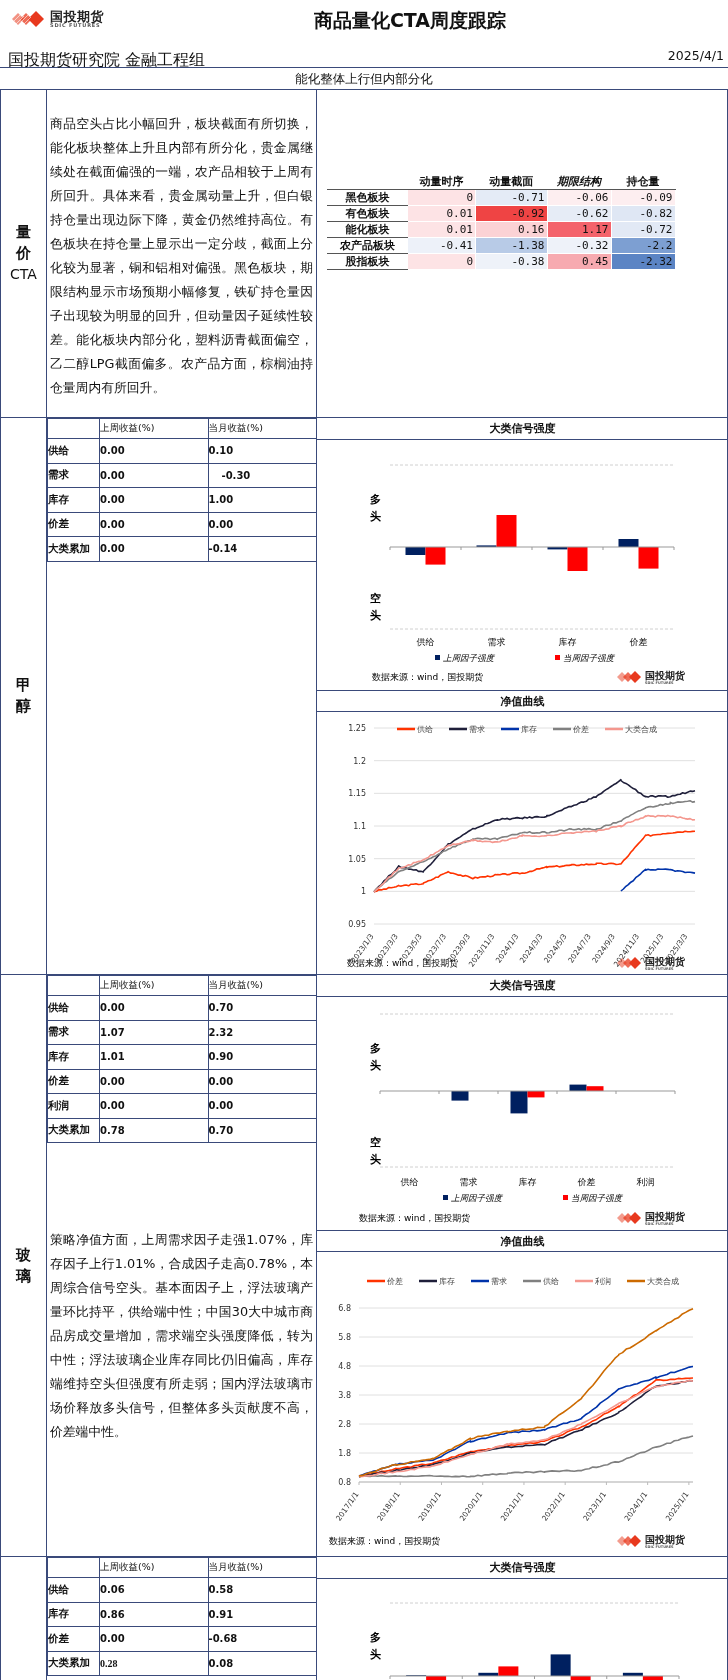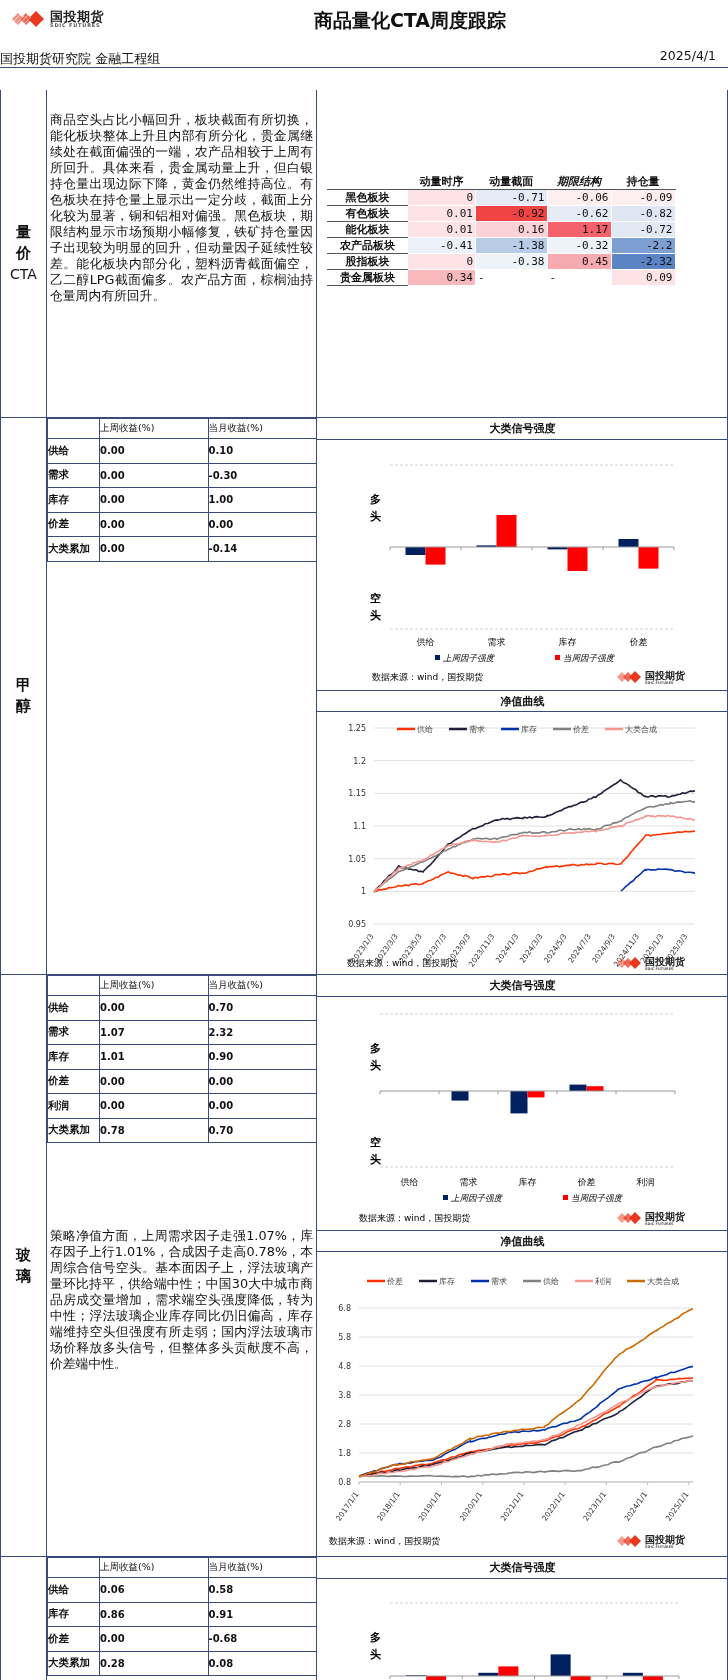--- a/index.html
+++ b/index.html
@@ -6,29 +6,29 @@
   body { width: 728px; height: 1680px; background: #fff; font-family: "DejaVu Sans", "Liberation Sans", sans-serif; color: #111; overflow: hidden; position: relative; }
   .abs { position: absolute; }
   #header { left: 0; top: 0; width: 728px; height: 90px; }
   .logo { left: 10px; top: 6px; width: 110px; height: 26px; display: flex; align-items: center; }
   .logo-mark { width: 36px; height: 20px; position: relative; }
   .logo-text { margin-left: 4px; line-height: 1; }
   .logo-cn { font-size: 13px; font-weight: bold; color: #222; letter-spacing: 0.5px; }
   .logo-en { font-size: 5px; font-weight: bold; color: #555; letter-spacing: 0.8px; }
   .title { left: 200px; top: 8px; width: 420px; text-align: center; font-size: 19px; font-weight: bold; color: #111; }
   .subline { left: 0; top: 48px; width: 728px; height: 20px; border-bottom: 1.5px solid #3a4a7a; }
-  .dept { left: 0; top: 2px; font-size: 13px; }
-  .date { right: 12px; top: 0px; font-size: 12.5px; }
+  .dept { left: 8px; top: 2px; font-size: 16px; }
+  .date { right: 4px; top: 0px; font-size: 12.5px; }
   .banner { left: 0; top: 68px; width: 728px; height: 22px; border-bottom: 1.5px solid #3a4a7a; text-align: center; font-size: 12.5px; line-height: 22px; }
 
   .section { left: 0; width: 728px; border-bottom: 1.5px solid #3a4a7a; }
   .sec-label { position: absolute; left: 0; top: 0; width: 47px; height: 100%; border-left: 1.5px solid #3a4a7a; border-right: 1.5px solid #3a4a7a; display: flex; align-items: center; justify-content: center; text-align: center; font-size: 15px; font-weight: bold; line-height: 21px; }
   .sec-mid { position: absolute; left: 47px; top: 0; width: 270px; height: 100%; border-right: 1.5px solid #3a4a7a; }
   .sec-right { position: absolute; left: 317px; top: 0; width: 411px; height: 100%; border-right: 1.5px solid #3a4a7a; }
-  .para { font-size: 12.8px; line-height: 16px; padding: 0 3px 0 3px; text-align: justify; }
+  .para { font-size: 12.8px; line-height: 24px; padding: 0 3px 0 3px; text-align: justify; }
 
   table.ret { border-collapse: collapse; width: 270px; font-size: 10px; }
   table.ret td { border: 1px solid #3a4a7a; height: 24.5px; text-align: left; }
   table.ret td.lbl { width: 52px; font-weight: bold; font-size: 10.5px; }
   table.ret td.v { font-weight: bold; }
   table.ret tr.hdr td { height: 20px; font-size: 9.5px; }
 
   .panel-title { position: absolute; left: 0; width: 411px; height: 22px; border-bottom: 1.5px solid #3a4a7a; text-align: center; font-size: 11px; font-weight: bold; line-height: 22px; }
 
   table.heat { border-collapse: collapse; font-family: "DejaVu Sans Mono", "Liberation Mono", monospace; font-size: 11px; }
@@ -58,20 +58,21 @@
     <div class="logo-text">
       <div class="logo-cn">国投期货</div>
       <div class="logo-en">SDIC FUTURES</div>
     </div>
   </div>
   <div class="abs title">商品量化CTA周度跟踪</div>
   <div class="abs subline">
     <span class="abs dept">国投期货研究院 金融工程组</span>
     <span class="abs date">2025/4/1</span>
   </div>
+  <div class="abs banner">能化整体上行但内部分化</div>
 </div>
 
 <div class="abs section" style="top:90px;height:328px;">
   <div class="sec-label">
     <div>
       <div>量</div>
       <div>价</div>
       <div style="font-weight:normal;font-size:14px;">CTA</div>
     </div>
   </div>
@@ -118,27 +119,20 @@
             <td style="background: rgb(238, 242, 249);">-0.32</td>
             <td style="background: rgb(125, 159, 210);">-2.2</td>
           </tr>
           <tr>
             <td class="rh">股指板块</td>
             <td style="background: rgb(253, 227, 229);">0</td>
             <td style="background: rgb(238, 242, 249);">-0.38</td>
             <td style="background: rgb(247, 170, 176);">0.45</td>
             <td style="background: rgb(91, 132, 196);">-2.32</td>
           </tr>
-          <tr>
-            <td class="rh">贵金属板块</td>
-            <td style="background: rgb(248, 185, 189);">0.34</td>
-            <td style="background: rgb(255, 255, 255); text-align: left;">-</td>
-            <td style="background: rgb(255, 255, 255); text-align: left;">-</td>
-            <td style="background: rgb(253, 227, 229);">0.09</td>
-          </tr>
         </tbody>
     </table>
   </div>
 </div>
 
 <div class="abs section" style="top:418px;height:557px;">
   <div class="sec-label">
     <div>
       <div>甲</div>
       <div>醇</div>
@@ -155,21 +149,21 @@
       </tbody>
         <tbody id="ret-methanol">
           <tr>
             <td class="lbl" style="height: 24.5px;">供给</td>
             <td class="v" style="height: 24.5px;">0.00</td>
             <td class="v" style="height: 24.5px;">0.10</td>
           </tr>
           <tr>
             <td class="lbl" style="height: 24.5px;">需求</td>
             <td class="v" style="height: 24.5px;">0.00</td>
-            <td class="v" style="height: 24.5px;">-0.30</td>
+            <td class="v" style="height: 24.5px; padding-left: 13px;">-0.30</td>
           </tr>
           <tr>
             <td class="lbl" style="height: 24.5px;">库存</td>
             <td class="v" style="height: 24.5px;">0.00</td>
             <td class="v" style="height: 24.5px;">1.00</td>
           </tr>
           <tr>
             <td class="lbl" style="height: 24.5px;">价差</td>
             <td class="v" style="height: 24.5px;">0.00</td>
             <td class="v" style="height: 24.5px;">0.00</td>
@@ -456,21 +450,21 @@
             <td class="v" style="height: 24.5px;">0.86</td>
             <td class="v" style="height: 24.5px;">0.91</td>
           </tr>
           <tr>
             <td class="lbl" style="height: 24.5px;">价差</td>
             <td class="v" style="height: 24.5px;">0.00</td>
             <td class="v" style="height: 24.5px;">-0.68</td>
           </tr>
           <tr>
             <td class="lbl" style="height: 24.5px;">大类累加</td>
-            <td class="v" style="height: 23px;">0.28</td>
+            <td class="v" style="height: 23px; font-family: Liberation Serif, serif;">0.28</td>
             <td class="v" style="height: 24.5px;">0.08</td>
           </tr>
         </tbody>
     </table>
   </div>
   <div class="sec-right">
     <div class="panel-title" style="top:0;">大类信号强度</div>
     <svg id="s4-signal" class="abs" style="left:0;top:22px;" width="411" height="110">
         <line x1="73" x2="362" y1="24" y2="24" stroke="#d0d0d0" stroke-dasharray="3,2"></line>
         <text x="53" y="62" font-size="11" font-weight="bold">多</text>

